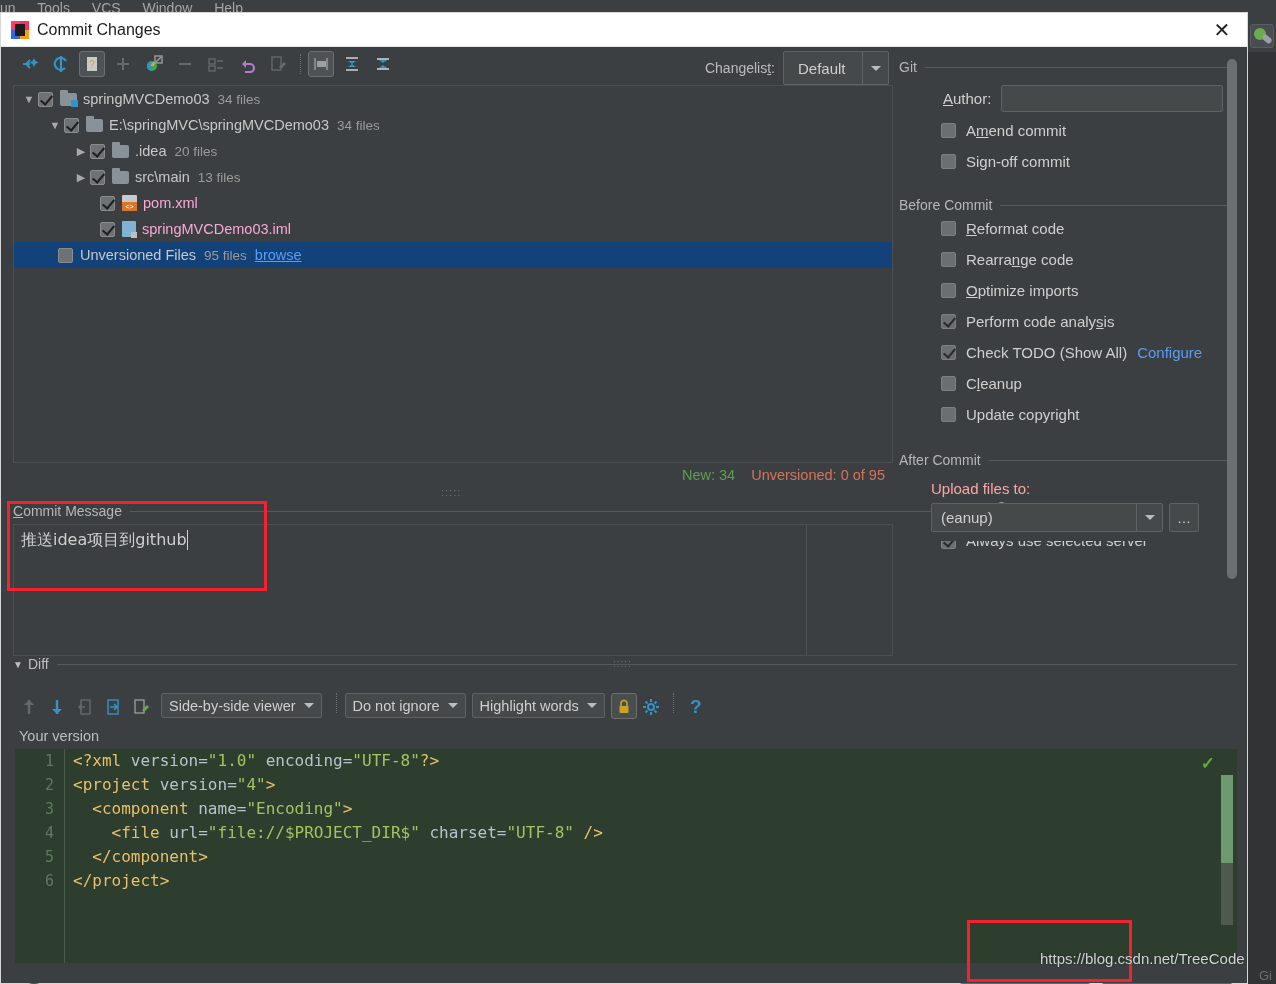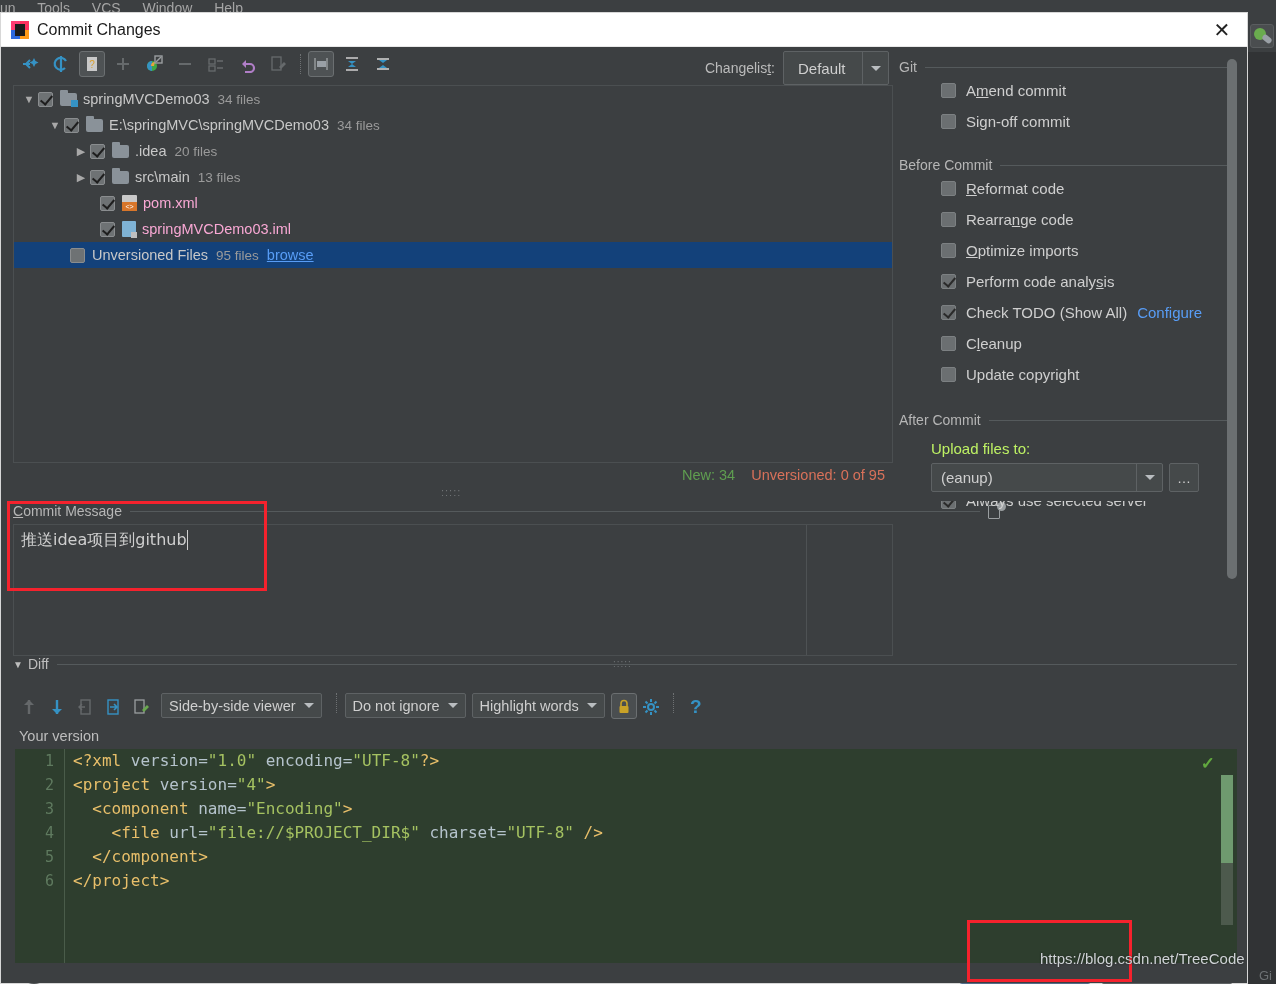--- a/index.html
+++ b/index.html
@@ -235,21 +235,21 @@
   .author-row {
     display: flex; align-items: center; height: 34px; padding-left: 44px; margin-top: 6px;
   }
   .author-row .lbl { color: #cfcfcf; font-size: 15px; margin-right: 10px; }
   .author-row .lbl u { text-decoration: underline; }
   .author-input {
     width: 222px; height: 27px; background: #45494a;
     border: 1px solid #5e6264; border-radius: 2px;
   }
 
-  .upload-lbl { color: #bef264; font-size: 15px; padding-left: 32px; margin-top: 12px; }
+  .upload-lbl { color: #fca5a5; font-size: 15px; padding-left: 32px; margin-top: 12px; }
   .upload-row { display: flex; align-items: stretch; padding-left: 32px; margin-top: 6px; gap: 6px; }
   .up-combo {
     width: 232px; height: 29px; background: #45494a; border: 1px solid #5e6264;
     border-radius: 2px; display: flex; align-items: stretch;
   }
   .up-combo .val { flex: 1; display: flex; align-items: center; padding-left: 9px; color: #cfcfcf; font-size: 15px; }
   .up-combo .arrow { width: 26px; display: flex; align-items: center; justify-content: center; border-left: 1px solid #5e6264; }
   .up-dots {
     width: 30px; height: 29px; background: #45494a; border: 1px solid #5e6264;
     border-radius: 2px; display: flex; align-items: center; justify-content: center;
@@ -518,21 +518,21 @@
           <div class="row" style="padding-left:86px">
             <div class="cbox checked"></div>
             <div class="xml-ico"></div>
             <div class="name green">pom.xml</div>
           </div>
           <div class="row" style="padding-left:86px">
             <div class="cbox checked"></div>
             <div class="iml-ico"></div>
             <div class="name green">springMVCDemo03.iml</div>
           </div>
-          <div class="row selected" style="padding-left:56px">
+          <div class="row selected" style="padding-left:44px">
             <div class="cbox"></div>
             <div class="name">Unversioned Files</div>
             <div class="count">95 files</div>
             <div class="browse-link">browse</div>
           </div>
         </div>
 
         <div class="counts-line">
           <span class="new">New: 34</span>
           <span class="unv">Unversioned: 0 of 95</span>
@@ -558,20 +558,24 @@
         <div class="red-box-cm"></div>
       </div>
 
       <div class="opts">
 
         <div class="grp-header">
           <div class="t">Git</div>
           <div class="line"></div>
         </div>
 
+        <div class="author-row">
+          <div class="lbl"><u>A</u>uthor:</div>
+          <input class="author-input" value="" style="">
+        </div>
 
         <div class="opt-row">
           <div class="opt-cb"></div>
           <div class="opt-lbl">A<u>m</u>end commit</div>
         </div>
         <div class="opt-row">
           <div class="opt-cb"></div>
           <div class="opt-lbl">Si<u>g</u>n-off commit</div>
         </div>
 

